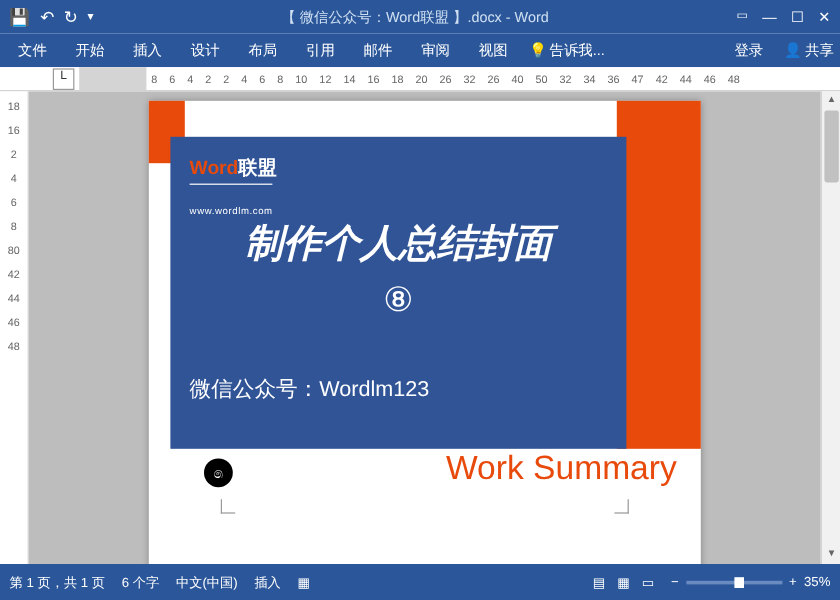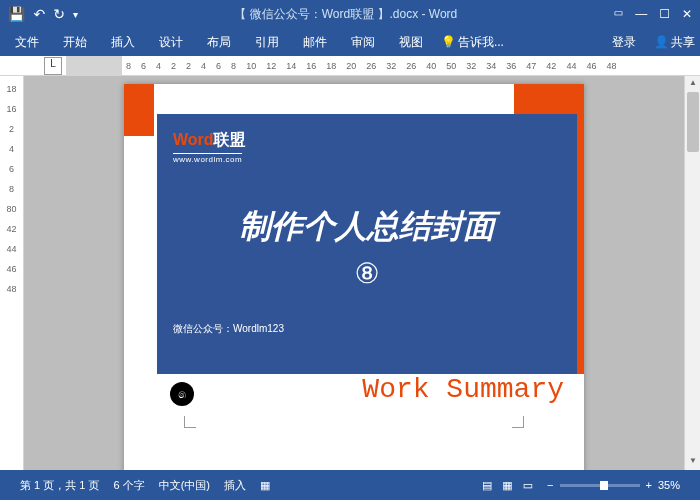--- a/index.html
+++ b/index.html
@@ -15,35 +15,35 @@
 .share{display:flex;align-items:center;gap:2px;margin-left:4px}
 .ruler-h{height:20px;background:#fff;border-bottom:1px solid #d4d4d4;display:flex;align-items:center;padding-left:40px;font-size:9px;color:#666;position:relative}
 .ruler-h .margin{background:#d4d4d4;height:100%;display:inline-block}
 .ruler-h .ticks{display:flex;gap:10px;padding:0 4px}
 .edit-area{display:flex;height:394px;background:#f1f1f1}
 .ruler-v{width:24px;background:#fff;border-right:1px solid #d4d4d4;display:flex;flex-direction:column;align-items:center;font-size:9px;color:#666;padding-top:8px;gap:10px}
 .canvas{flex:1;background:#bdbdbd;display:flex;justify-content:center;align-items:flex-start;overflow:hidden;padding-top:8px}
 .page{width:460px;height:420px;background:#fff;position:relative;box-shadow:0 0 6px rgba(0,0,0,0.3)}
 .orange-left{position:absolute;left:0;top:0;width:30px;height:52px;background:#e84a0c}
 .orange-right{position:absolute;right:0;top:0;width:70px;height:290px;background:#e84a0c}
-.blue-card{position:absolute;left:33px;top:30px;width:420px;height:260px;background:#305496;padding:16px;color:#fff}
+.blue-card{position:absolute;left:18px;top:30px;width:380px;height:260px;background:#305496;padding:16px;color:#fff}
 .logo-line{font-size:16px;font-weight:bold;display:flex;align-items:baseline}
 .logo-line i{font-style:normal;color:#e84a0c}
-.logo-sub{font-size:8px;letter-spacing:0.5px;border-top:1px solid #fff;display:inline-block;margin-top:2px;padding-top:1px}
-.big-title{font-size:32px;font-weight:bold;text-align:center;margin-top:40px;font-style:italic}
+.logo-sub{font-size:8px;letter-spacing:0.5px;border-top:1px solid #fff;display:inline-block;margin-top:2px;padding-top:17px}
+.big-title{font-size:32px;font-weight:bold;text-align:center;font-style:italic}
 .circ-num{font-size:28px;text-align:center;margin-top:8px}
-.wechat-line{font-size:10px;margin-top:32px}
+.wechat-line{font-size:18px;margin-top:46px}
 .wechat-icon{position:absolute;left:46px;top:298px;width:24px;height:24px;border-radius:50%;background:#000;display:flex;align-items:center;justify-content:center;color:#fff;font-size:12px}
-.work-summary{position:absolute;right:20px;top:290px;color:#e84a0c;font-size:28px;font-family:Liberation Mono, monospace}
+.work-summary{position:absolute;right:20px;top:290px;color:#e84a0c;font-size:28px;font-family:Liberation Sans, sans-serif}
 .crop-l{position:absolute;left:60px;top:332px;width:12px;height:12px;border-left:1px solid #999;border-bottom:1px solid #999}
 .crop-r{position:absolute;right:60px;top:332px;width:12px;height:12px;border-right:1px solid #999;border-bottom:1px solid #999}
 .scroll{width:16px;background:#f1f1f1;border-left:1px solid #d4d4d4;position:relative}
 .scroll-thumb{position:absolute;top:4px;left:2px;width:12px;height:60px;background:#c1c1c1;border-radius:2px}
 .scroll-btn{position:absolute;left:2px;width:12px;height:12px;font-size:8px;color:#666;text-align:center}
-.statusbar{height:30px;background:#2b579a;display:flex;align-items:center;color:#fff;font-size:11px;padding:0 20px;gap:14px}
+.statusbar{height:30px;background:#2b579a;display:flex;align-items:center;color:#fff;font-size:11px;padding:0 8px;gap:14px}
 .statusbar .spacer{flex:1}
 .view-btns{display:flex;gap:10px}
 .zoom{display:flex;align-items:center;gap:6px}
 .slider{width:80px;height:3px;background:#6a8bc0;position:relative}
 .slider-thumb{position:absolute;left:40px;top:-3px;width:8px;height:9px;background:#fff}
 .tab-L{width:18px;height:18px;border:1px solid #999;margin:1px 4px;font-size:10px;text-align:center;background:#fff;color:#333}
 </style>
 </head>
 <body>
 

